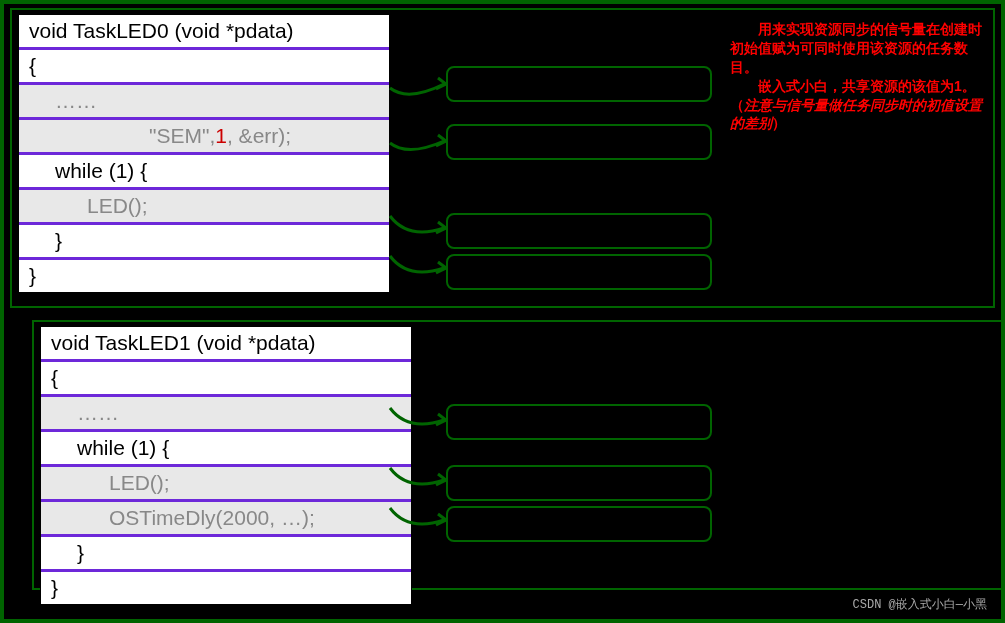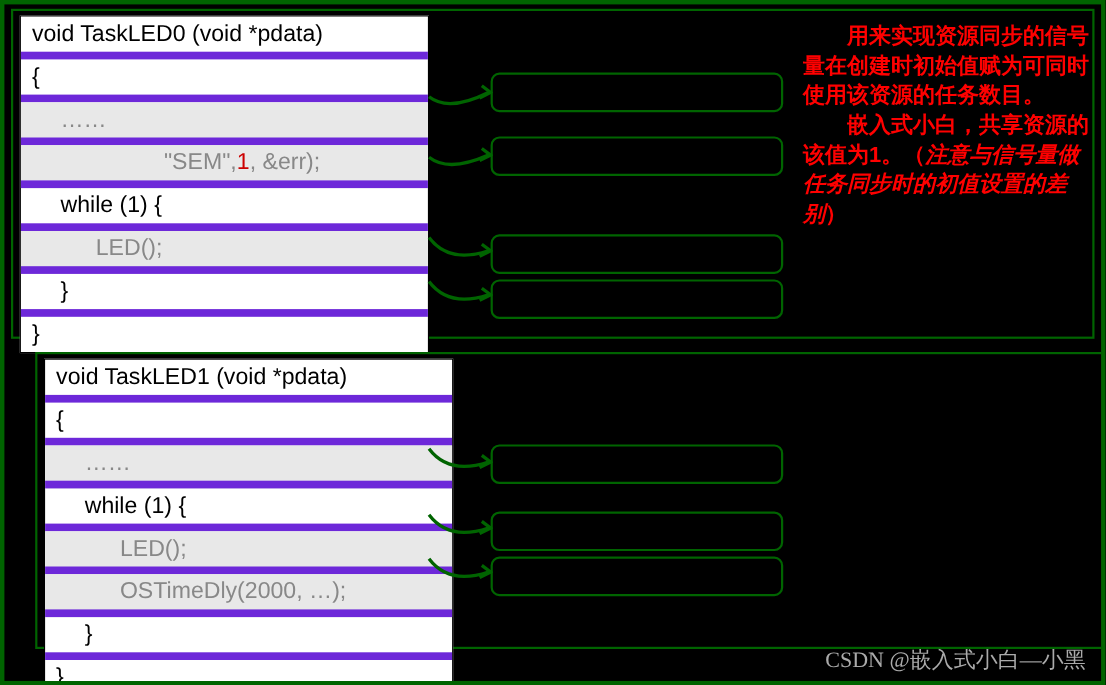--- a/index.html
+++ b/index.html
@@ -9,21 +9,21 @@
       width: 1005px;
       height: 623px;
       position: relative;
       border: 4px solid #006400;
     }
     .code-block {
       background: #fff;
       border: 1px solid #000;
     }
     .code-row {
-      border-bottom: 7px solid #6d28d9;
+      border-bottom: 3px solid #6d28d9;
       padding: 4px 10px;
       font-size: 21px;
       font-family: Arial, sans-serif;
       color: #000;
       min-height: 30px;
       display: flex;
       align-items: center;
     }
     .code-row:last-child { border-bottom: none; }
     .indent1 { padding-left: 36px; }
@@ -39,32 +39,32 @@
       height: 36px;
     }
     .arrow-line {
       position: absolute;
       pointer-events: none;
     }
     .annotation {
       position: absolute;
       color: #ff0000;
       font-weight: bold;
-      font-size: 20px;
+      font-size: 14px;
       line-height: 1.35;
       font-family: "Microsoft YaHei", sans-serif;
     }
     .annotation .italic { font-style: italic; }
     .watermark {
       position: absolute;
       right: 14px;
       bottom: 6px;
       color: #aaa;
-      font-size: 20px;
-      font-family: Liberation Serif, serif;
+      font-size: 12px;
+      font-family: Liberation Mono, monospace;
     }
     .code-block-wrap {
       position: absolute;
       border: 2px solid #006400;
     }
   </style>
 </head>
 <body>
 
 <div class="code-block-wrap" style="left:6px; top:4px; width:985px; height:300px;">

